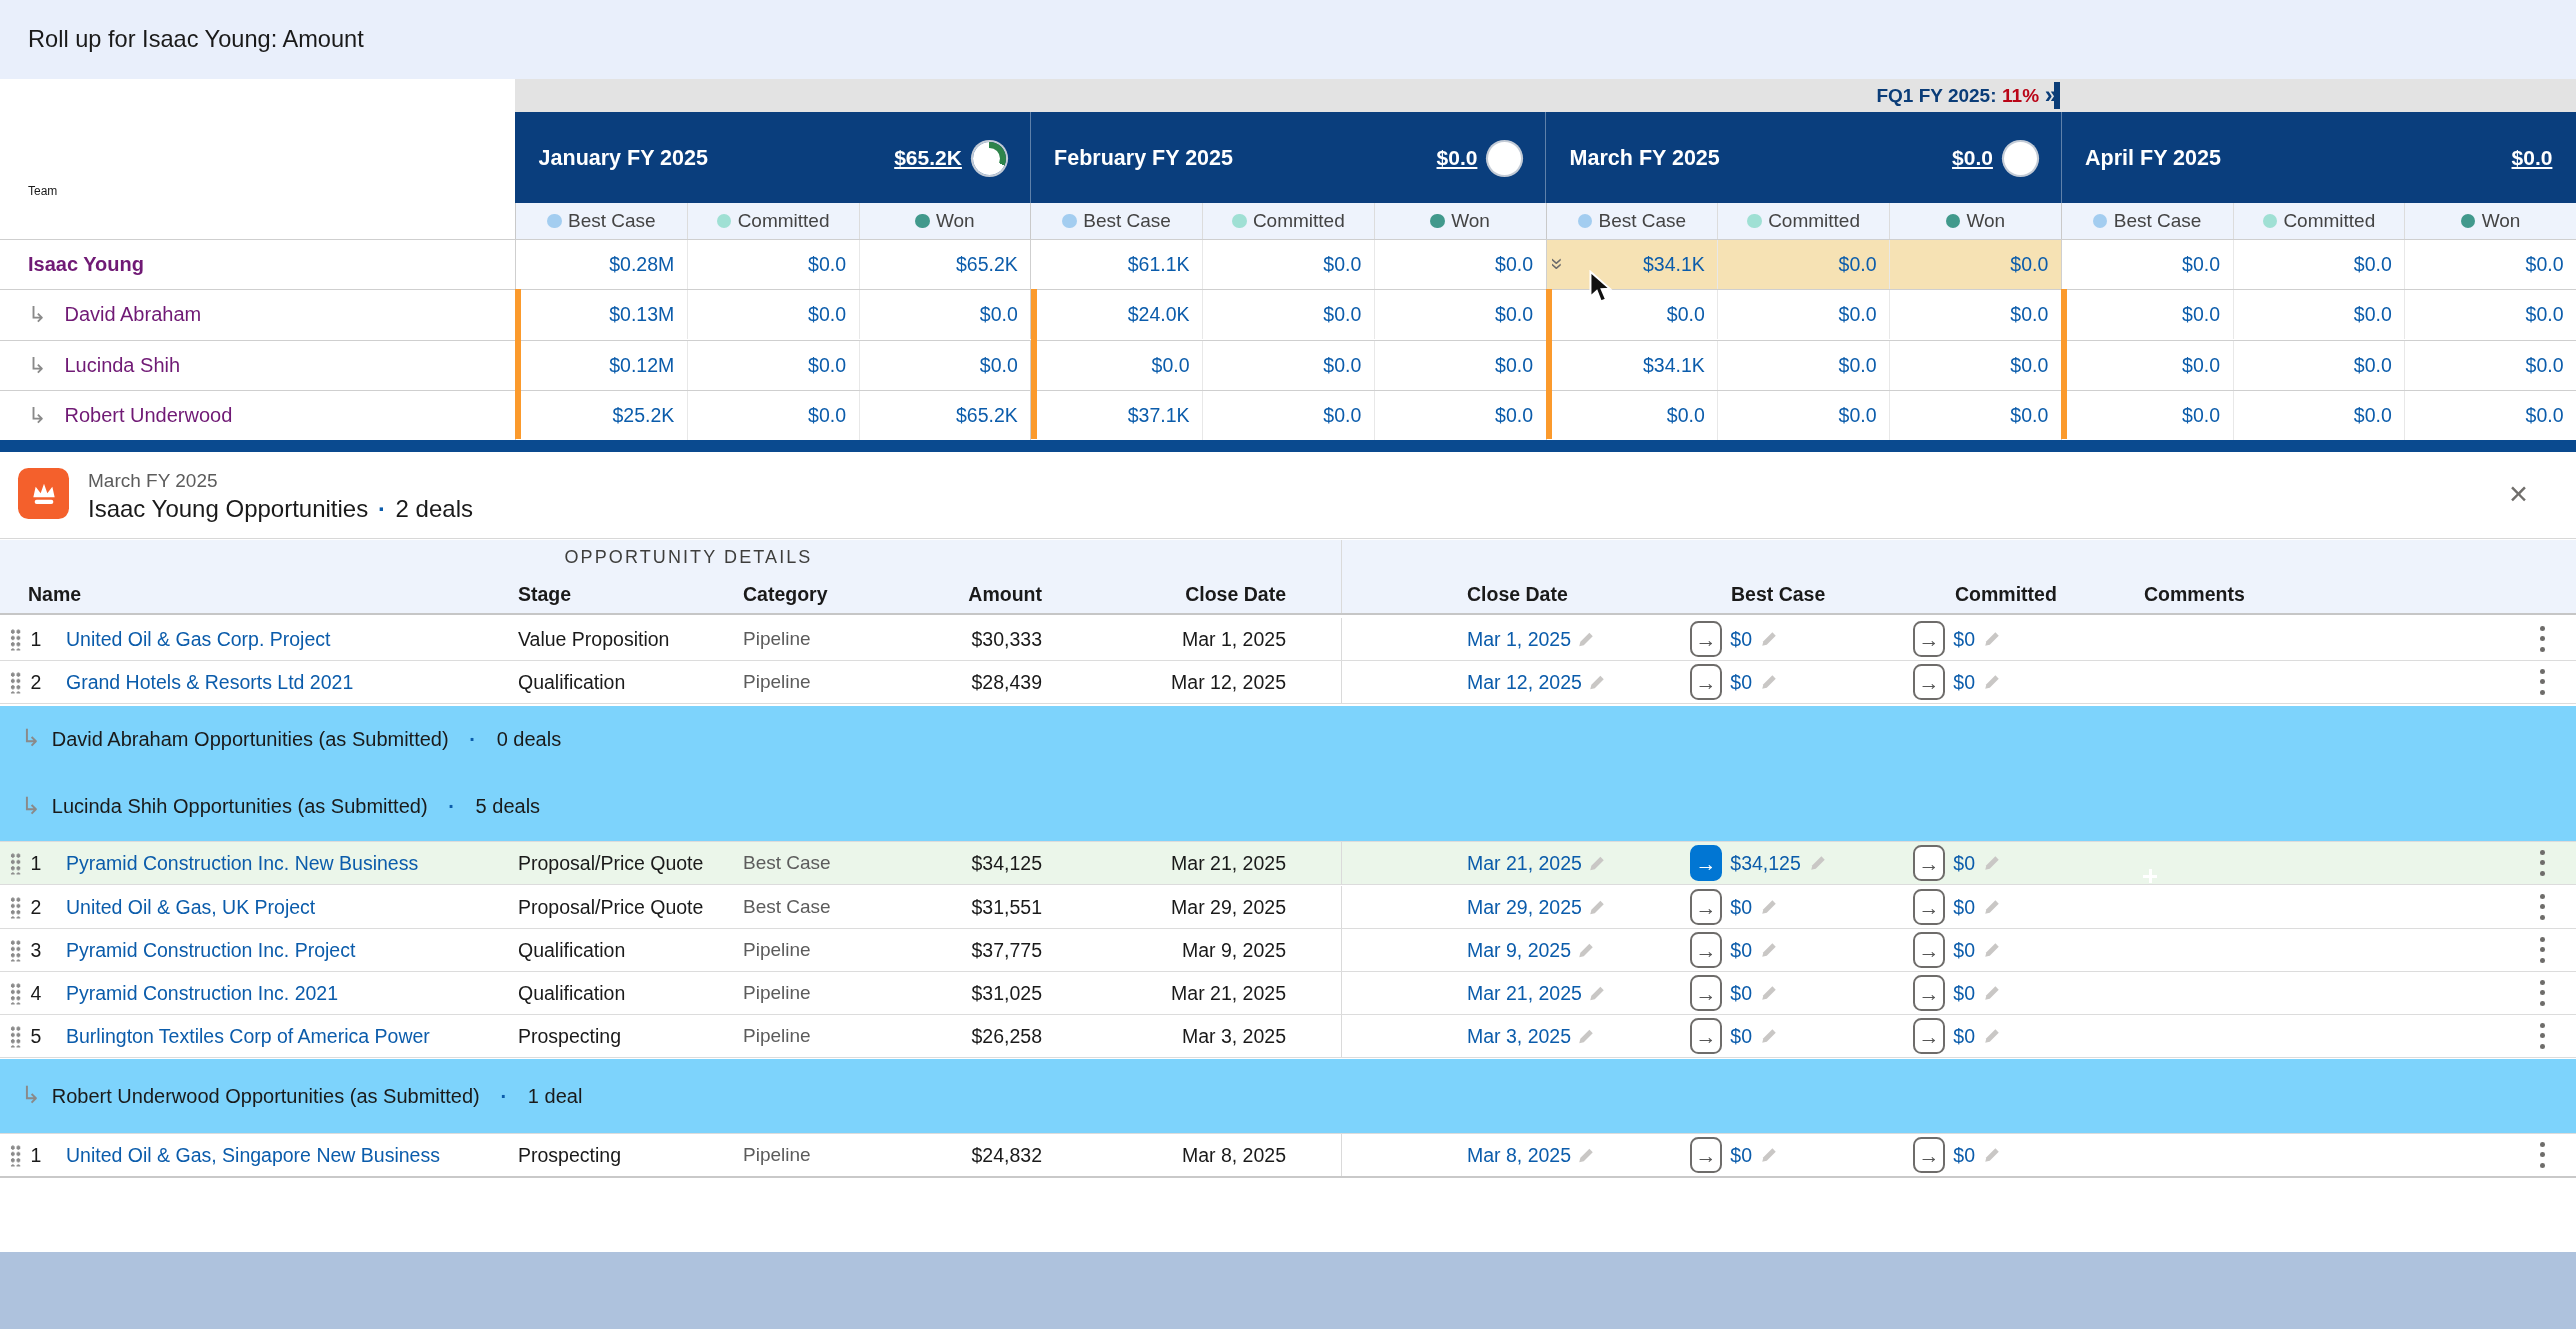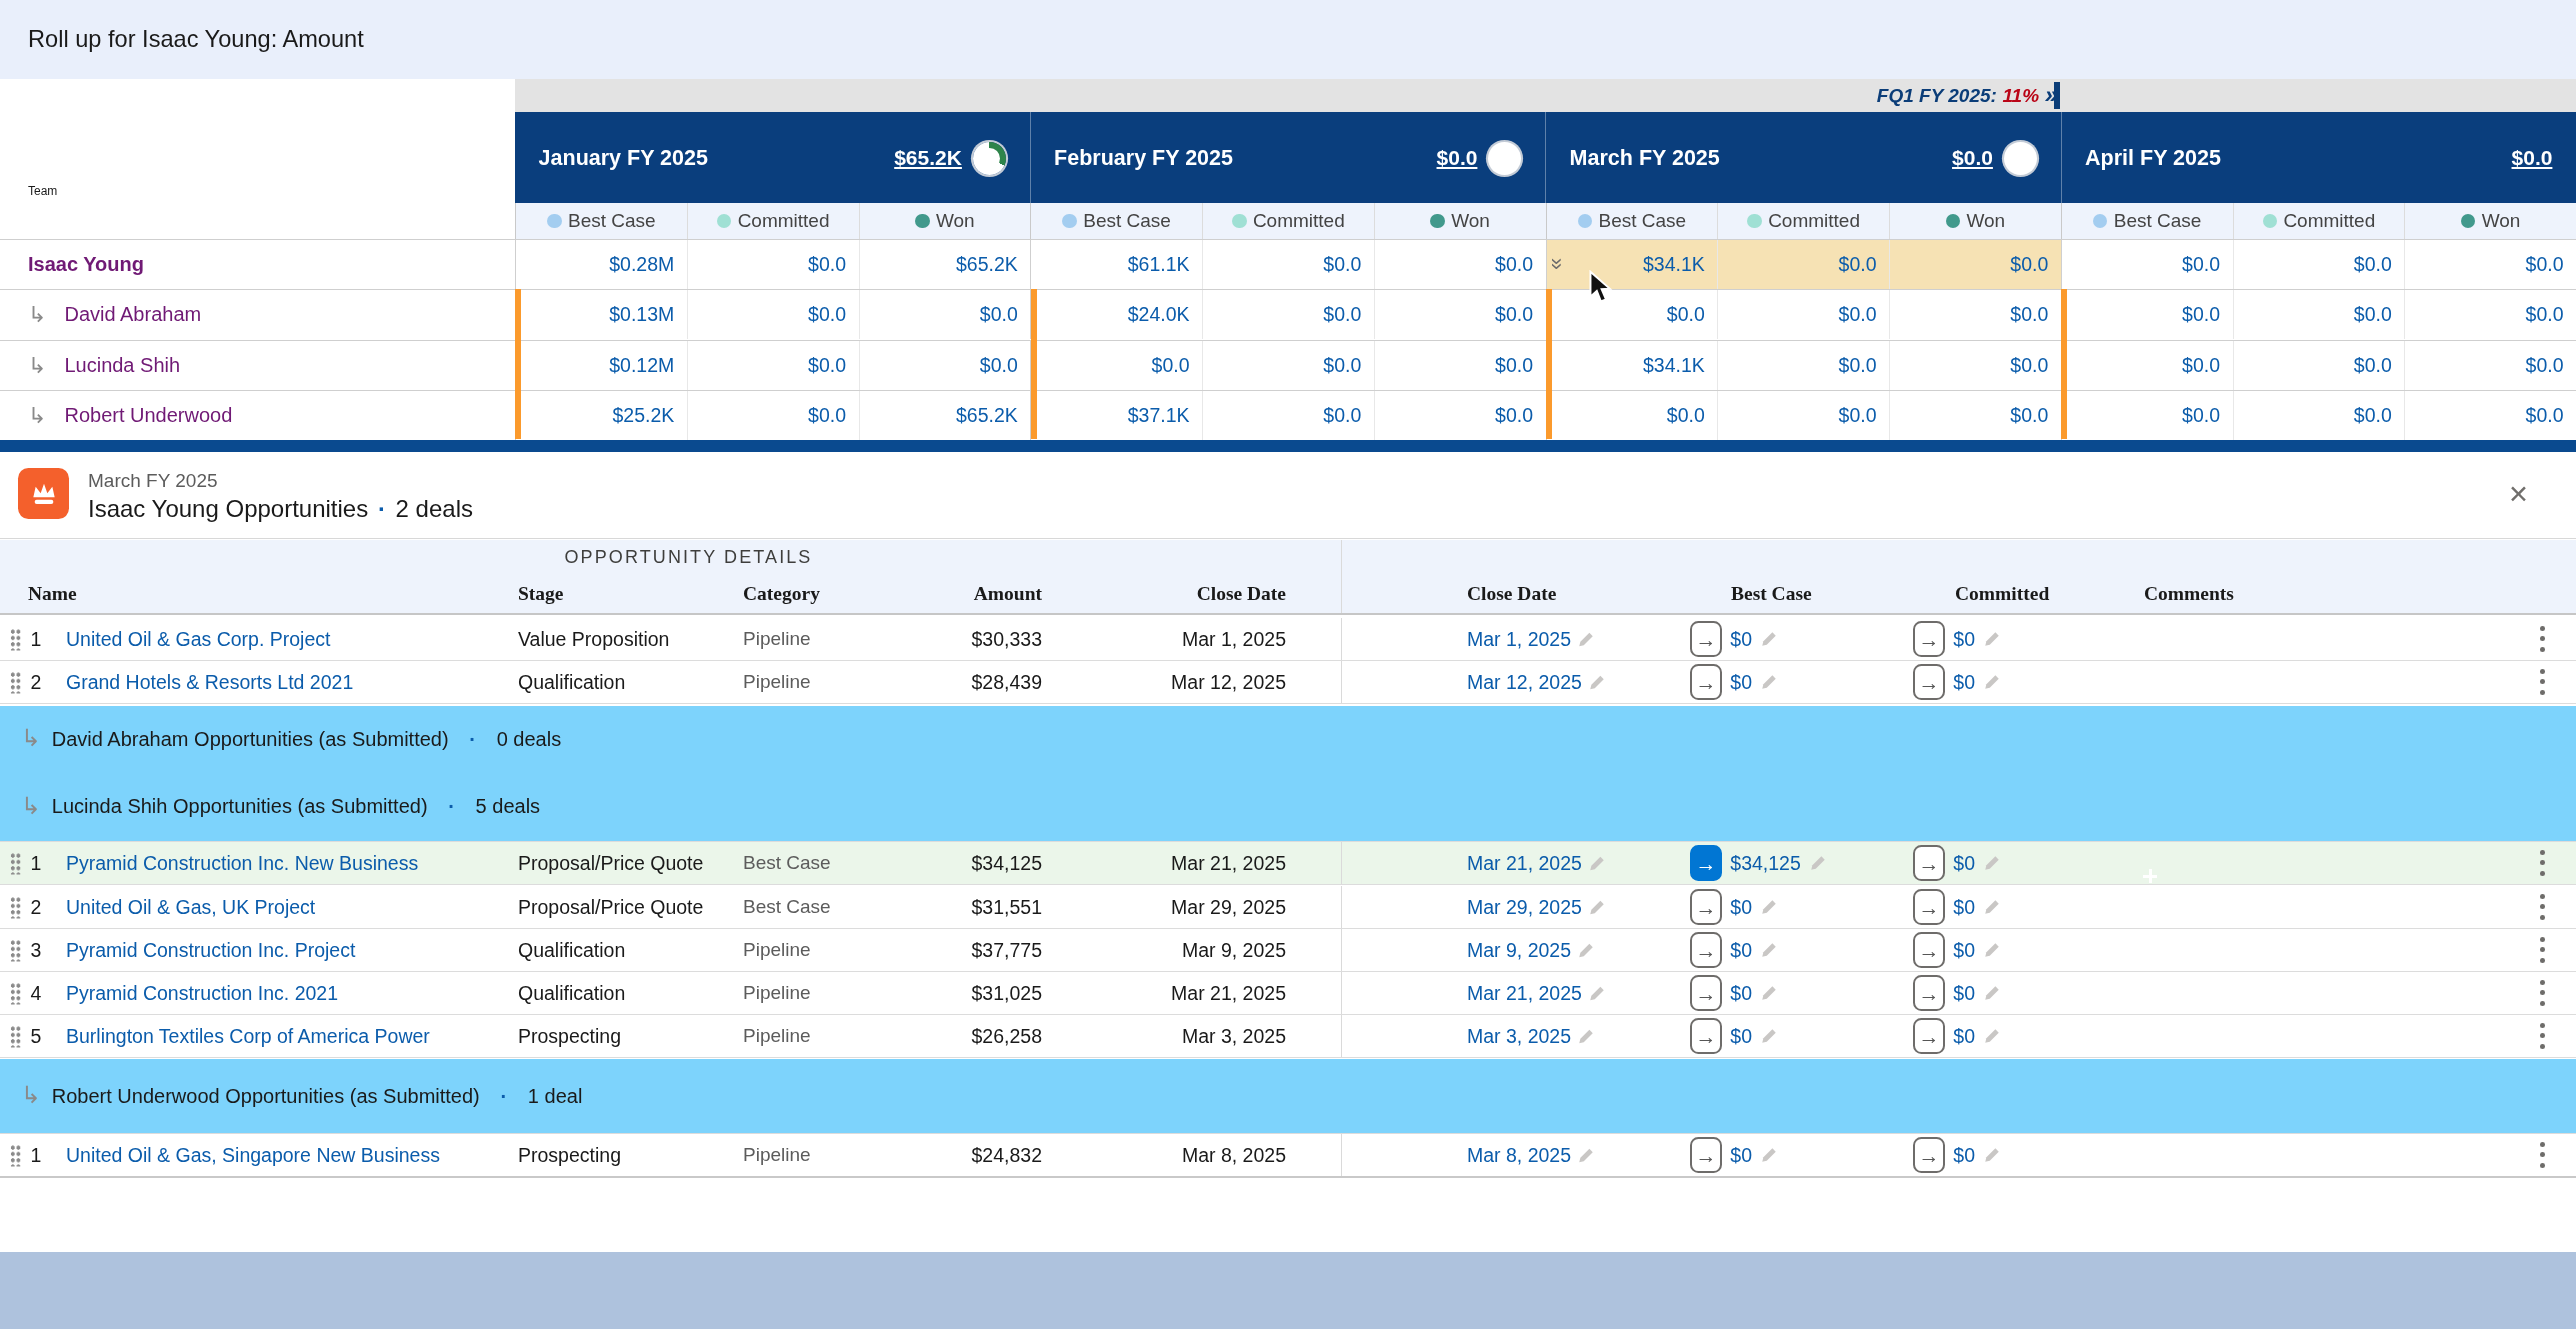--- a/index.html
+++ b/index.html
@@ -10,21 +10,21 @@
   
   .titlebar { position:absolute; left:0; top:0; width:2576px; height:79px; background:#e9effb; }
   .titlebar .ttl { position:absolute; left:28px; top:0; line-height:79px; font-size:23.6px; color:#1a1a1a;text-align:center; }
 
   
   .grid { position:absolute; left:0; top:79px; width:2576px; height:373px; background:#fff; }
   .teamcell { position:absolute; left:0; top:0; width:515px; height:160px; background:#fff; }
   .teamcell span { position:absolute; left:28px; top:0; line-height:160px; font-size:12px; color:#1a1a1a;margin-top:32px; }
 
   .qstrip { position:absolute; left:515px; top:0; width:2061px; height:33px; background:#e3e3e3; }
-  .qbanner { position:absolute; right:521px; top:0; height:33px; display:flex; align-items:center; gap:5.6px; cursor:pointer;font-style:italic; }
+  .qbanner { position:absolute; right:521px; top:0; height:33px; display:flex; align-items:center; gap:5.6px; cursor:pointer; }
   .qlabel { font-size:19px; font-weight:700; color:#0b3d78; }
   .qpct { font-size:19px; font-weight:700; color:#ba0517; }
   .chevrons-right { font-size:23.6px; font-weight:700; color:#0b3d78; line-height:1; }
   .chevrons-right::before { content:"\00bb"; letter-spacing:-2.8px; }
   .qbar { position:absolute; left:1539px; top:2.8px; width:5.6px; height:27px; background:#0b3d78; }
 
   .mrow { position:absolute; left:515px; top:33px; width:2061px; height:92px; background:#0a3e7d; display:flex; }
   .mcell { flex:1; display:flex; align-items:center; justify-content:space-between; padding:0 23.6px; }
   .mcell + .mcell { border-left:1.4px solid rgba(255,255,255,0.35); }
   .mname { color:#fff; font-size:21.5px; font-weight:700; }
@@ -60,21 +60,21 @@
   .period { position:absolute; left:88px; top:18px; font-size:19px; color:#5c5c5c; }
   .ptitle { position:absolute; left:88px; top:43px; font-size:24px; color:#1a1a1a; display:flex; align-items:baseline; }
   .dotsep { color:#0b5cab; font-weight:700; margin:0 9.7px; }
   .close-x { position:absolute; left:2501px; top:25px; width:35px; height:35px; color:#706e6b; font-size:25px; line-height:35px; text-align:center; cursor:pointer; }
   .close-x::before { content:"\2715"; }
 
   .panel-divider { position:absolute; left:0; top:86px; width:2576px; height:1.4px; background:#d8d8d8; }
   .secband { position:absolute; left:0; top:88px; width:2576px; height:35px; background:#eef3fc; }
   .secleft { position:absolute; left:0; top:0; width:1341px; height:35px; display:flex; align-items:center; justify-content:center; font-size:18px; letter-spacing:2.1px; color:#3e3e3c;padding-left:36px; }
   .secright { position:absolute; left:1341px; top:0; width:1181px; height:35px; display:flex; align-items:center; justify-content:center; font-size:18px; letter-spacing:2.1px; color:#3e3e3c; }
-  .colhead { position:absolute; left:0; top:123px; width:2576px; height:40px; background:#eef3fc; border-bottom:2.1px solid #c6c6c6;font-family:Liberation Serif, serif; }
+  .colhead { position:absolute; left:0; top:123px; width:2576px; height:40px; background:#eef3fc; border-bottom:2.1px solid #c6c6c6; }
   .colhead span { position:absolute; top:0; line-height:38px; font-size:19.5px; font-weight:700; color:#1a1a1a; }
   .h-name{left:28px;} .h-stage{left:518px;} .h-cat{left:743px;}
   .h-amt{left:889px; width:153px; text-align:right;} .h-close{left:1112px; width:174px; text-align:right;}
   .h-sclose{left:1467px;} .h-best{left:1731px;} .h-comm{left:1955px;} .h-cmt{left:2144px;}
 
   .vd::after { content:""; position:absolute; left:1341px; top:0; bottom:0; width:1.4px; background:#dadada; }
 
   .orow { position:absolute; left:0; width:2576px; height:43px; background:#fff; border-bottom:1.4px solid #dcdcdc; }
   .orow.green { background:#ebf6ea; }
   .orow.lastrow { border-bottom:2.1px solid #c9c9c9; height:44px; }

